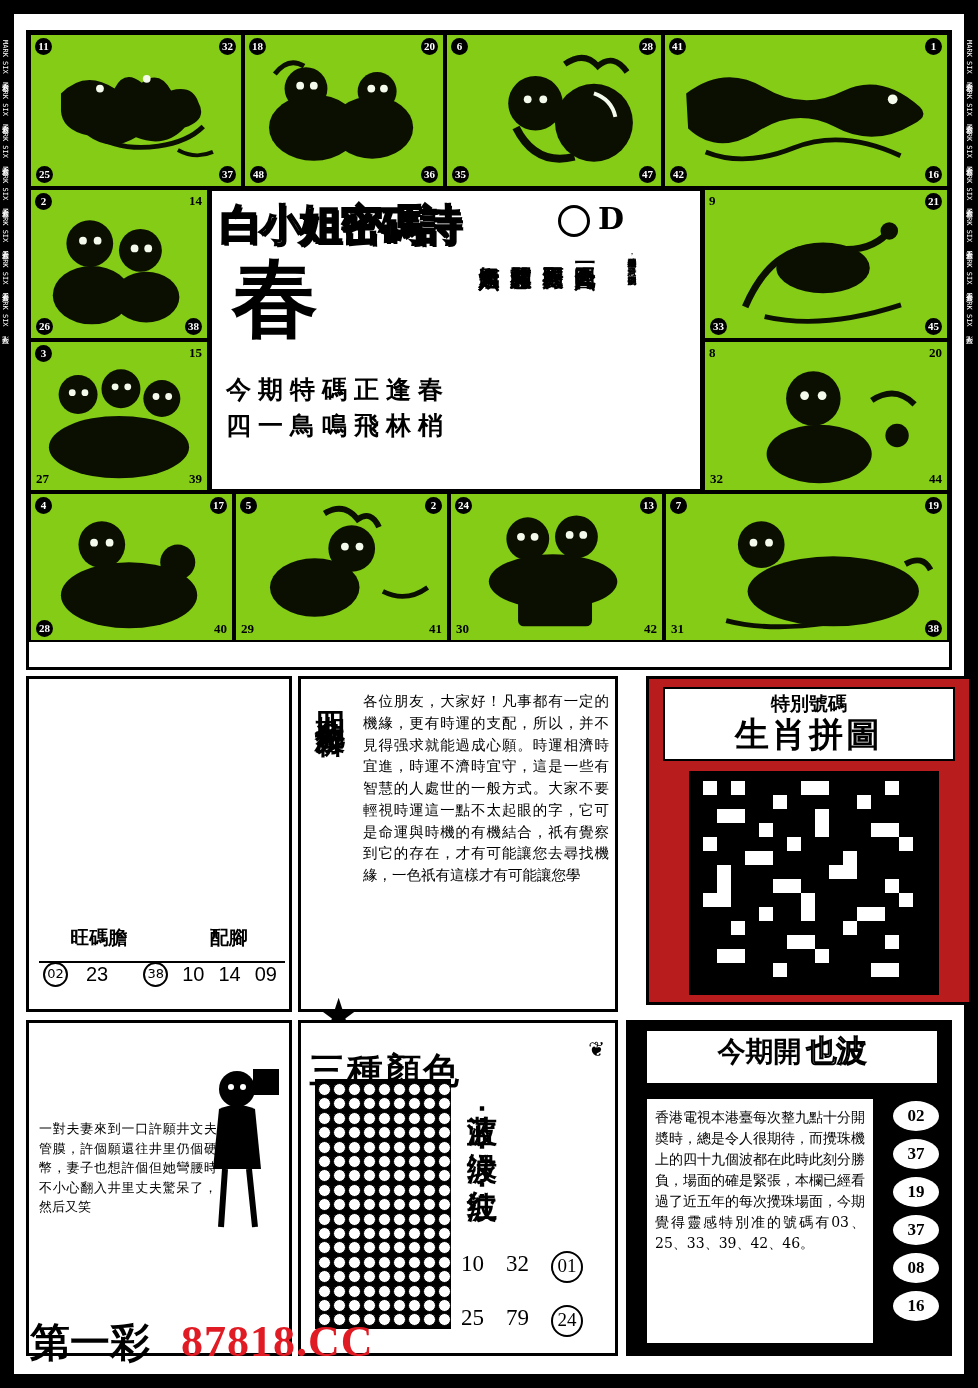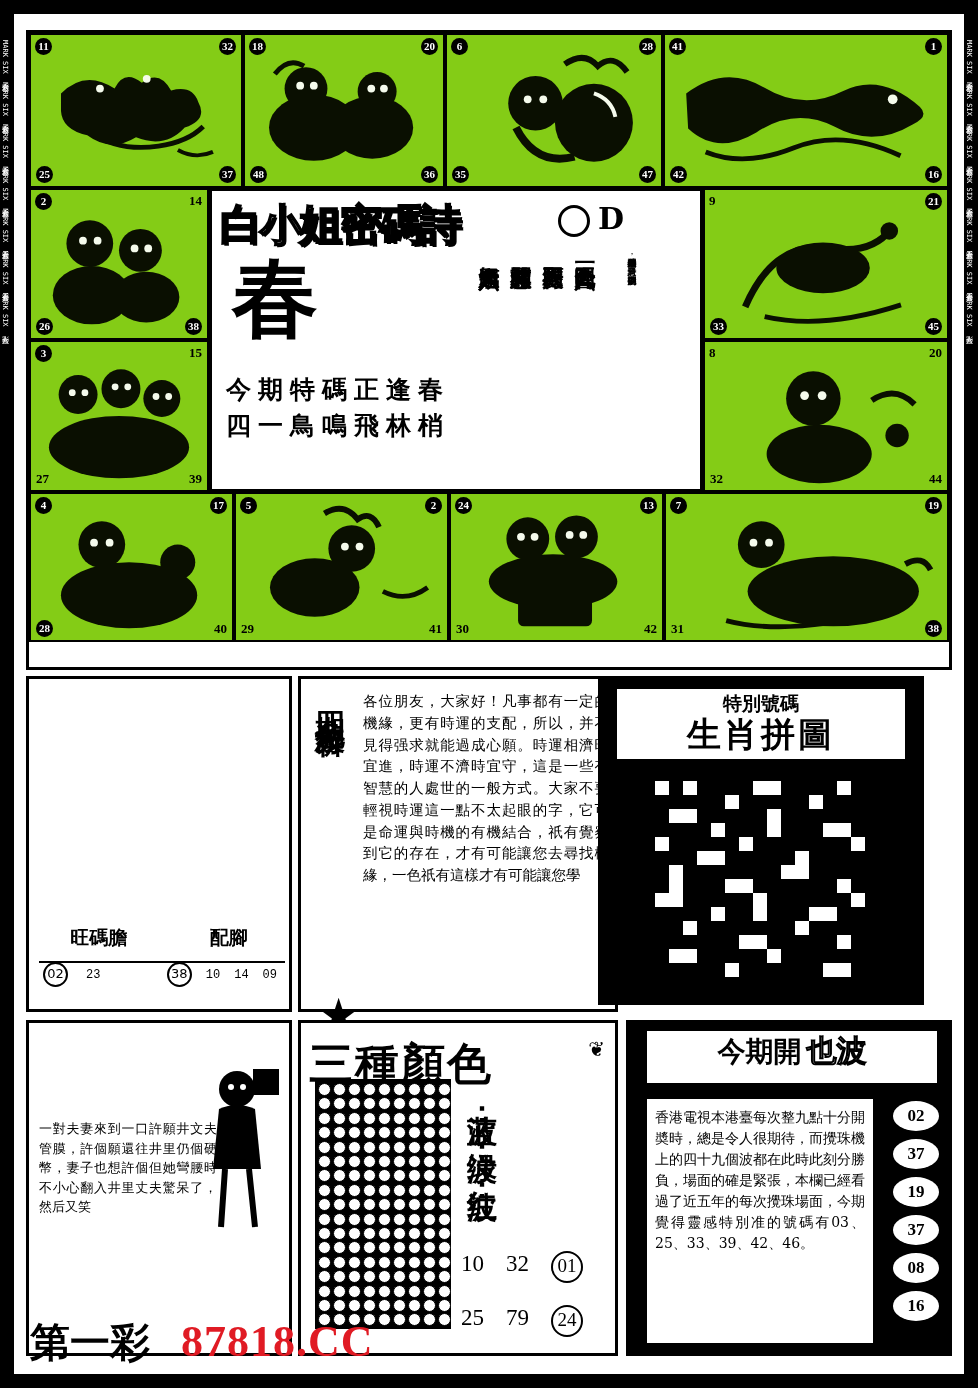--- a/index.html
+++ b/index.html
@@ -43,21 +43,21 @@
   .poster-D{position:absolute;right:76px;top:10px;font-size:30px;font-weight:bold;font-family:"DejaVu Serif",serif;}
   .poster-ring{position:absolute;right:110px;top:14px;width:26px;height:26px;border:3px solid #000;border-radius:50%;}
 
   
   .lower{position:relative;margin-top:6px;width:926px;height:680px;}
   .panel{position:absolute;border:3px solid #000;box-sizing:border-box;background:#fff;overflow:hidden;}
 
   .sec-title{font-size:27px;font-weight:bold;font-family:"DejaVu Serif",serif;text-align:center;letter-spacing:2px;}
   .para{font-size:14.5px;line-height:1.5;text-align:justify;font-family:"DejaVu Serif",serif;}
 
-  .colnum{font-size:12px;font-family:Liberation Mono, monospace;}
+  .colnum{font-size:20px;font-family:Liberation Sans, sans-serif;}
   .ring{display:inline-block;width:21px;height:21px;line-height:20px;text-align:center;border:2px solid #000;border-radius:50%;font-size:13px;}
 
   .vtitle{writing-mode:vertical-rl;text-orientation:upright;font-size:30px;font-weight:bold;font-family:"DejaVu Serif",serif;letter-spacing:3px;}
 
   .ball{width:46px;height:30px;border-radius:50%;background:#fff;color:#000;font-weight:bold;font-size:17px;display:flex;align-items:center;justify-content:center;font-family:"Liberation Serif",serif;}
 
   .footer{position:absolute;left:30px;top:1315px;width:918px;height:52px;}
   .f1{font-size:40px;font-weight:bold;font-family:"DejaVu Serif",serif;}
   .f2{font-size:44px;font-weight:bold;color:#e01b24;font-family:"Liberation Serif",serif;letter-spacing:1px;}
 
@@ -309,21 +309,21 @@
           <span class="colnum">09</span>
         </div>
         <div style="position:absolute;left:10px;bottom:46px;width:246px;border-top:2px solid #000"></div>
       </div>
 
       <div class="panel" style="left:272px;top:0;width:320px;height:336px">
         <div class="vtitle" style="position:absolute;left:8px;top:10px;height:300px">四期色波分析</div>
         <div class="para" style="position:absolute;left:62px;top:12px;width:246px">各位朋友，大家好！凡事都有一定的機緣，更有時運的支配，所以，并不見得强求就能過成心願。時運相濟時宜進，時運不濟時宜守，這是一些有智慧的人處世的一般方式。大家不要輕視時運這一點不太起眼的字，它可是命運與時機的有機結合，祇有覺察到它的存在，才有可能讓您去尋找機緣，一色祇有這樣才有可能讓您學</div>
       </div>
 
-      <div class="panel" style="left:572px;top:0;width:326px;height:329px;background:#000000">
+      <div class="panel" style="left:620px;top:0;width:326px;height:329px;background:#b91c1c">
         <div style="position:absolute;left:14px;top:8px;width:292px;height:74px;background:#fff;border:2px solid #000;box-sizing:border-box;text-align:center">
           <div style="font-size:19px;font-weight:bold;font-family:'DejaVu Serif',serif;margin-top:2px">特別號碼</div>
           <div style="font-size:34px;font-weight:bold;font-family:'DejaVu Serif',serif;letter-spacing:3px;line-height:1">生肖拼圖</div>
         </div>
         <svg style="position:absolute;left:40px;top:92px" width="250" height="224" viewBox="0 0 250 224">
           <rect x="0" y="0" width="250" height="224" fill="#000"></rect>
           <g fill="#fff">
             <rect x="14" y="10" width="14" height="14"></rect>
               <rect x="42" y="10" width="14" height="14"></rect>
               <rect x="84" y="24" width="14" height="14"></rect>
@@ -368,21 +368,21 @@
           <circle cx="46" cy="28" r="3" fill="#fff"></circle>
             <circle cx="58" cy="28" r="3" fill="#fff"></circle>
           <path d="M34 50 q18 -8 36 0 l6 60 h-48 z" fill="#000"></path>
           <rect x="68" y="10" width="26" height="26" fill="#000"></rect>
           <path d="M40 110 l-4 58 M64 110 l6 58" stroke="#000" stroke-width="6"></path>
         </svg>
         <div class="para" style="position:absolute;left:10px;top:96px;width:178px;font-size:13px">一對夫妻來到一口許願井文夫管膜，許個願還往井里仍個硬幣，妻子也想許個但她彎腰時不小心翻入井里丈夫驚呆了，然后又笑</div>
       </div>
 
       <div class="panel" style="left:272px;top:344px;width:320px;height:336px">
-        <div style="position:absolute;left:8px;top:12px;font-size:44px;font-weight:bold;font-family:Liberation Serif, serif;letter-spacing:2px">三種顏色</div>
+        <div style="position:absolute;left:8px;top:24px;font-size:36px;font-weight:bold;font-family:Liberation Serif, serif;letter-spacing:2px">三種顏色</div>
         <div class="paw" style="right:10px;top:14px">❦</div>
         <div style="position:absolute;left:14px;top:56px;width:136px;height:250px;background:#000;">
           <div class="dotgrid" style="left:0;top:0;width:136px;height:250px" id="dg">
               <b style="left: 3px; top: 4px;"></b>
               <b style="left: 18px; top: 4px;"></b>
               <b style="left: 33px; top: 4px;"></b>
               <b style="left: 48px; top: 4px;"></b>
               <b style="left: 63px; top: 4px;"></b>
               <b style="left: 78px; top: 4px;"></b>
               <b style="left: 93px; top: 4px;"></b>

